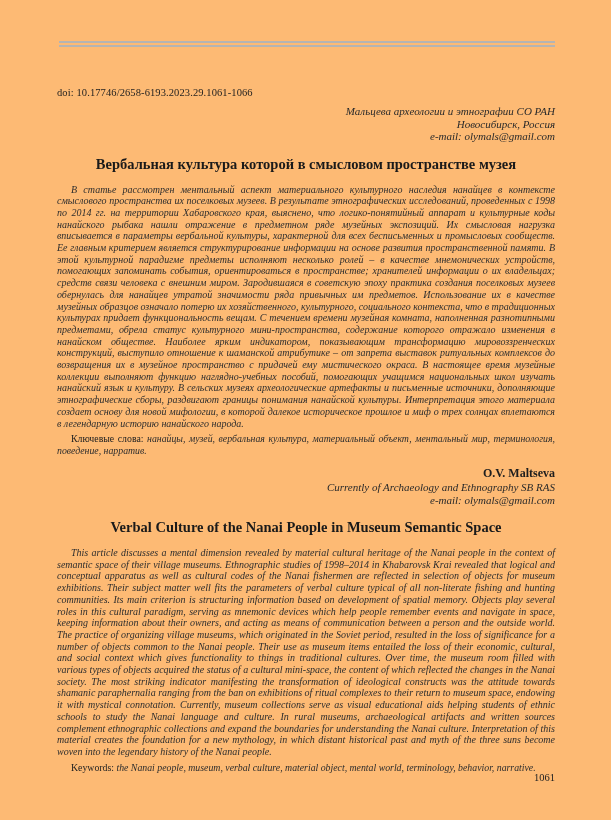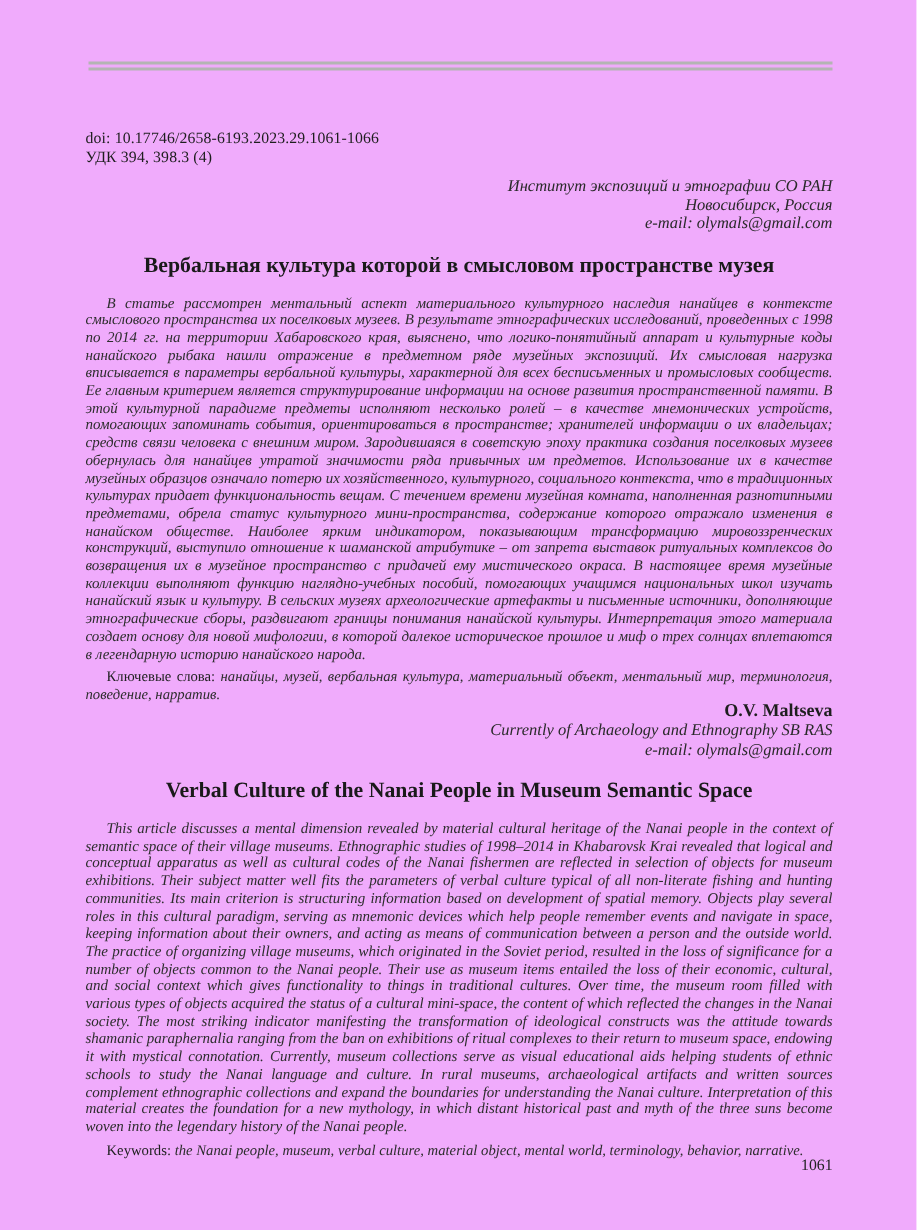--- a/index.html
+++ b/index.html
@@ -4,21 +4,21 @@
 <style>
   html, body {
     margin: 0;
     padding: 0;
     background: #ffffff;
   }
   .page {
     position: relative;
     width: 611px;
     height: 820px;
-    background: #f0abfc;
+    background: #fdba74;
     font-family: "Liberation Serif", "DejaVu Serif", serif;
     color: #1e1e1e;
     overflow: hidden;
   }
   .double-rule {
     position: absolute;
     top: 41px;
     left: 59px;
     width: 496px;
     height: 2px;
@@ -96,24 +96,23 @@
 </style>
 </head>
 <body>
 
 <div class="page">
 
   <div class="double-rule"></div>
 
   <div class="section section-ru">
     <div class="meta-line">doi: 10.17746/2658-6193.2023.29.1061-1066</div>
-    <div class="meta-line">УДК 394, 398.3 (4)</div>
 
     <div class="author-block">
-      <div class="affil-line">Институт экспозиций и этнографии СО РАН</div>
+      <div class="affil-line">Мальцева археологии и этнографии СО РАН</div>
       <div class="affil-line">Новосибирск, Россия</div>
       <div class="affil-line">e-mail: olymals@gmail.com</div>
     </div>
 
     <h1 class="paper-title">Вербальная культура которой в смысловом пространстве музея</h1>
 
     <p class="abstract">В статье рассмотрен ментальный аспект материального культурного наследия нанайцев в контексте смыслового пространства их поселковых музеев. В результате этнографических исследований, проведенных с 1998 по 2014 гг. на территории Хабаровского края, выяснено, что логико-понятийный аппарат и культурные коды нанайского рыбака нашли отражение в предметном ряде музейных экспозиций. Их смысловая нагрузка вписывается в параметры вербальной культуры, характерной для всех бесписьменных и промысловых сообществ. Ее главным критерием является структурирование информации на основе развития пространственной памяти. В этой культурной парадигме предметы исполняют несколько ролей – в качестве мнемонических устройств, помогающих запоминать события, ориентироваться в пространстве; хранителей информации о их владельцах; средств связи человека с внешним миром. Зародившаяся в советскую эпоху практика создания поселковых музеев обернулась для нанайцев утратой значимости ряда привычных им предметов. Использование их в качестве музейных образцов означало потерю их хозяйственного, культурного, социального контекста, что в традиционных культурах придает функциональность вещам. С течением времени музейная комната, наполненная разнотипными предметами, обрела статус культурного мини-пространства, содержание которого отражало изменения в нанайском обществе. Наиболее ярким индикатором, показывающим трансформацию мировоззренческих конструкций, выступило отношение к шаманской атрибутике – от запрета выставок ритуальных комплексов до возвращения их в музейное пространство с придачей ему мистического окраса. В настоящее время музейные коллекции выполняют функцию наглядно-учебных пособий, помогающих учащимся национальных школ изучать нанайский язык и культуру. В сельских музеях археологические артефакты и письменные источники, дополняющие этнографические сборы, раздвигают границы понимания нанайской культуры. Интерпретация этого материала создает основу для новой мифологии, в которой далекое историческое прошлое и миф о трех солнцах вплетаются в легендарную историю нанайского народа.</p>
 
     <p class="keywords">
       <span class="kw-label">Ключевые слова:</span>

